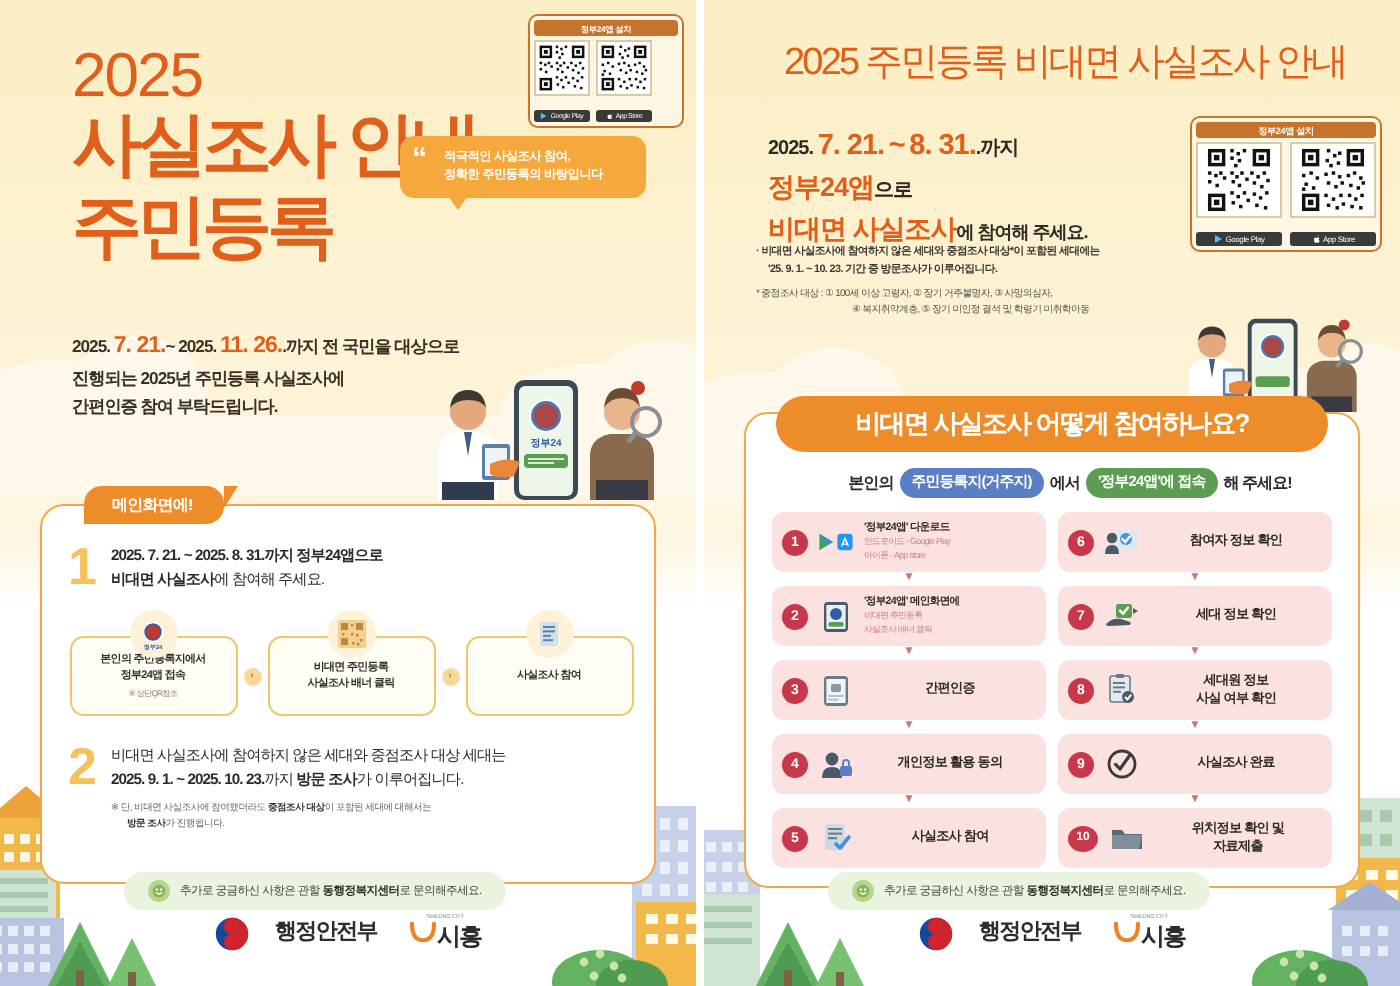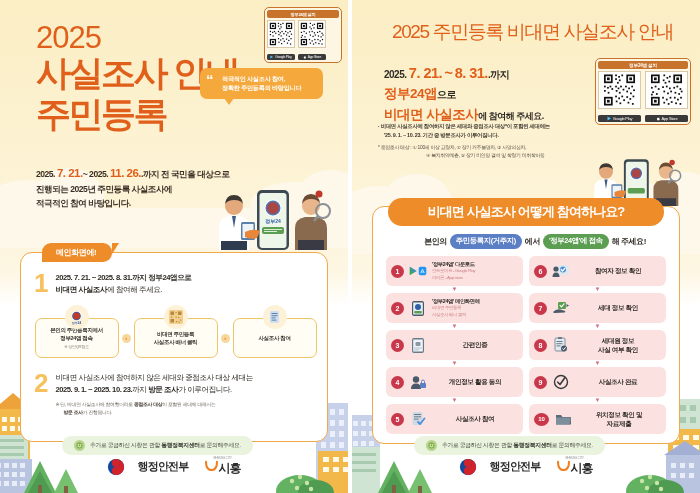--- a/index.html
+++ b/index.html
@@ -82,21 +82,21 @@
   .note { font-size:4.8px; color:#6d665c; line-height:1.7; letter-spacing:-0.25px; }
   .note b { color:#3a3026; }
   .inq {
     background:#e9f3dd; border-radius:11px; display:flex; align-items:center;
     gap:5px; padding:4px 12px; font-size:5.8px; color:#42453a; letter-spacing:-0.3px; font-weight:500;
   }
   .inq b { color:#2c2f26; }
   .inq-ico { width:11px;height:11px;border-radius:50%;background:#b9d48f; display:flex;align-items:center;justify-content:center; flex:0 0 auto;}
   
   .footer-logos { display:flex; align-items:center; justify-content:center; gap:16px; }
-  .molit { display:flex; align-items:center; gap:12px; }
+  .molit { display:flex; gap:12px; }
   .molit-txt { font-size:11px; font-weight:bold; color:#2c2c2c; letter-spacing:-0.8px; }
   .siheung { display:flex; flex-direction:column; align-items:center; }
   .siheung-top { font-size:2.8px; color:#8d8d8d; letter-spacing:-0.1px; }
   .siheung-main { font-size:12px; font-weight:bold; color:#2c2c2c; letter-spacing:-1px; display:flex; gap:1px;}
   
   .r-title { font-size:19px; font-weight:normal; color:#e0601b; letter-spacing:-1.4px; line-height:1.1;margin-left:16px; }
   .r-date { font-size:10px; font-weight:bold; color:#2e2a24; letter-spacing:-0.5px; line-height:1.55;}
   .r-date .big { color:#e0601b; font-size:14.5px; }
   .r-date .or { color:#e0601b; font-size:13.5px; }
   .r-note { font-size:5.4px; color:#3d3831; line-height:1.75; letter-spacing:-0.3px; font-weight:bold;}
@@ -273,21 +273,21 @@
     </div>
 
     <div class="lead" style="position:absolute;left:36px;top:152px;width:290px;z-index:5;">
       <div>
         <span>2025.</span>
         <span class="hl">7. 21.</span><span class="hl-sm">~</span>
         <span>2025.</span>
         <span class="hl">11. 26.</span><span>.까지 전 국민을 대상으로</span>
       </div>
       <div>진행되는 2025년 주민등록 사실조사에</div>
-      <div>적극적인 참여 바탕입니다.</div>
+      <div>간편인증 참여 부탁드립니다.</div>
     </div>
 
     <div style="position:absolute;left:205px;top:178px;width:130px;height:72px;z-index:4;">
       <svg width="130" height="72" viewBox="0 0 130 72">
 
         <g>
           <path d="M14 72 L14 48 Q14 40 24 38 L34 38 Q44 40 44 48 L44 72 Z" fill="#fff"></path>
           <path d="M27 38 L29 50 L31 38 Z" fill="#3f5d86"></path>
           <rect x="16" y="63" width="26" height="9" fill="#2f3b4e"></rect>
           <circle cx="29" cy="28" r="9" fill="#e3a87c"></circle>

